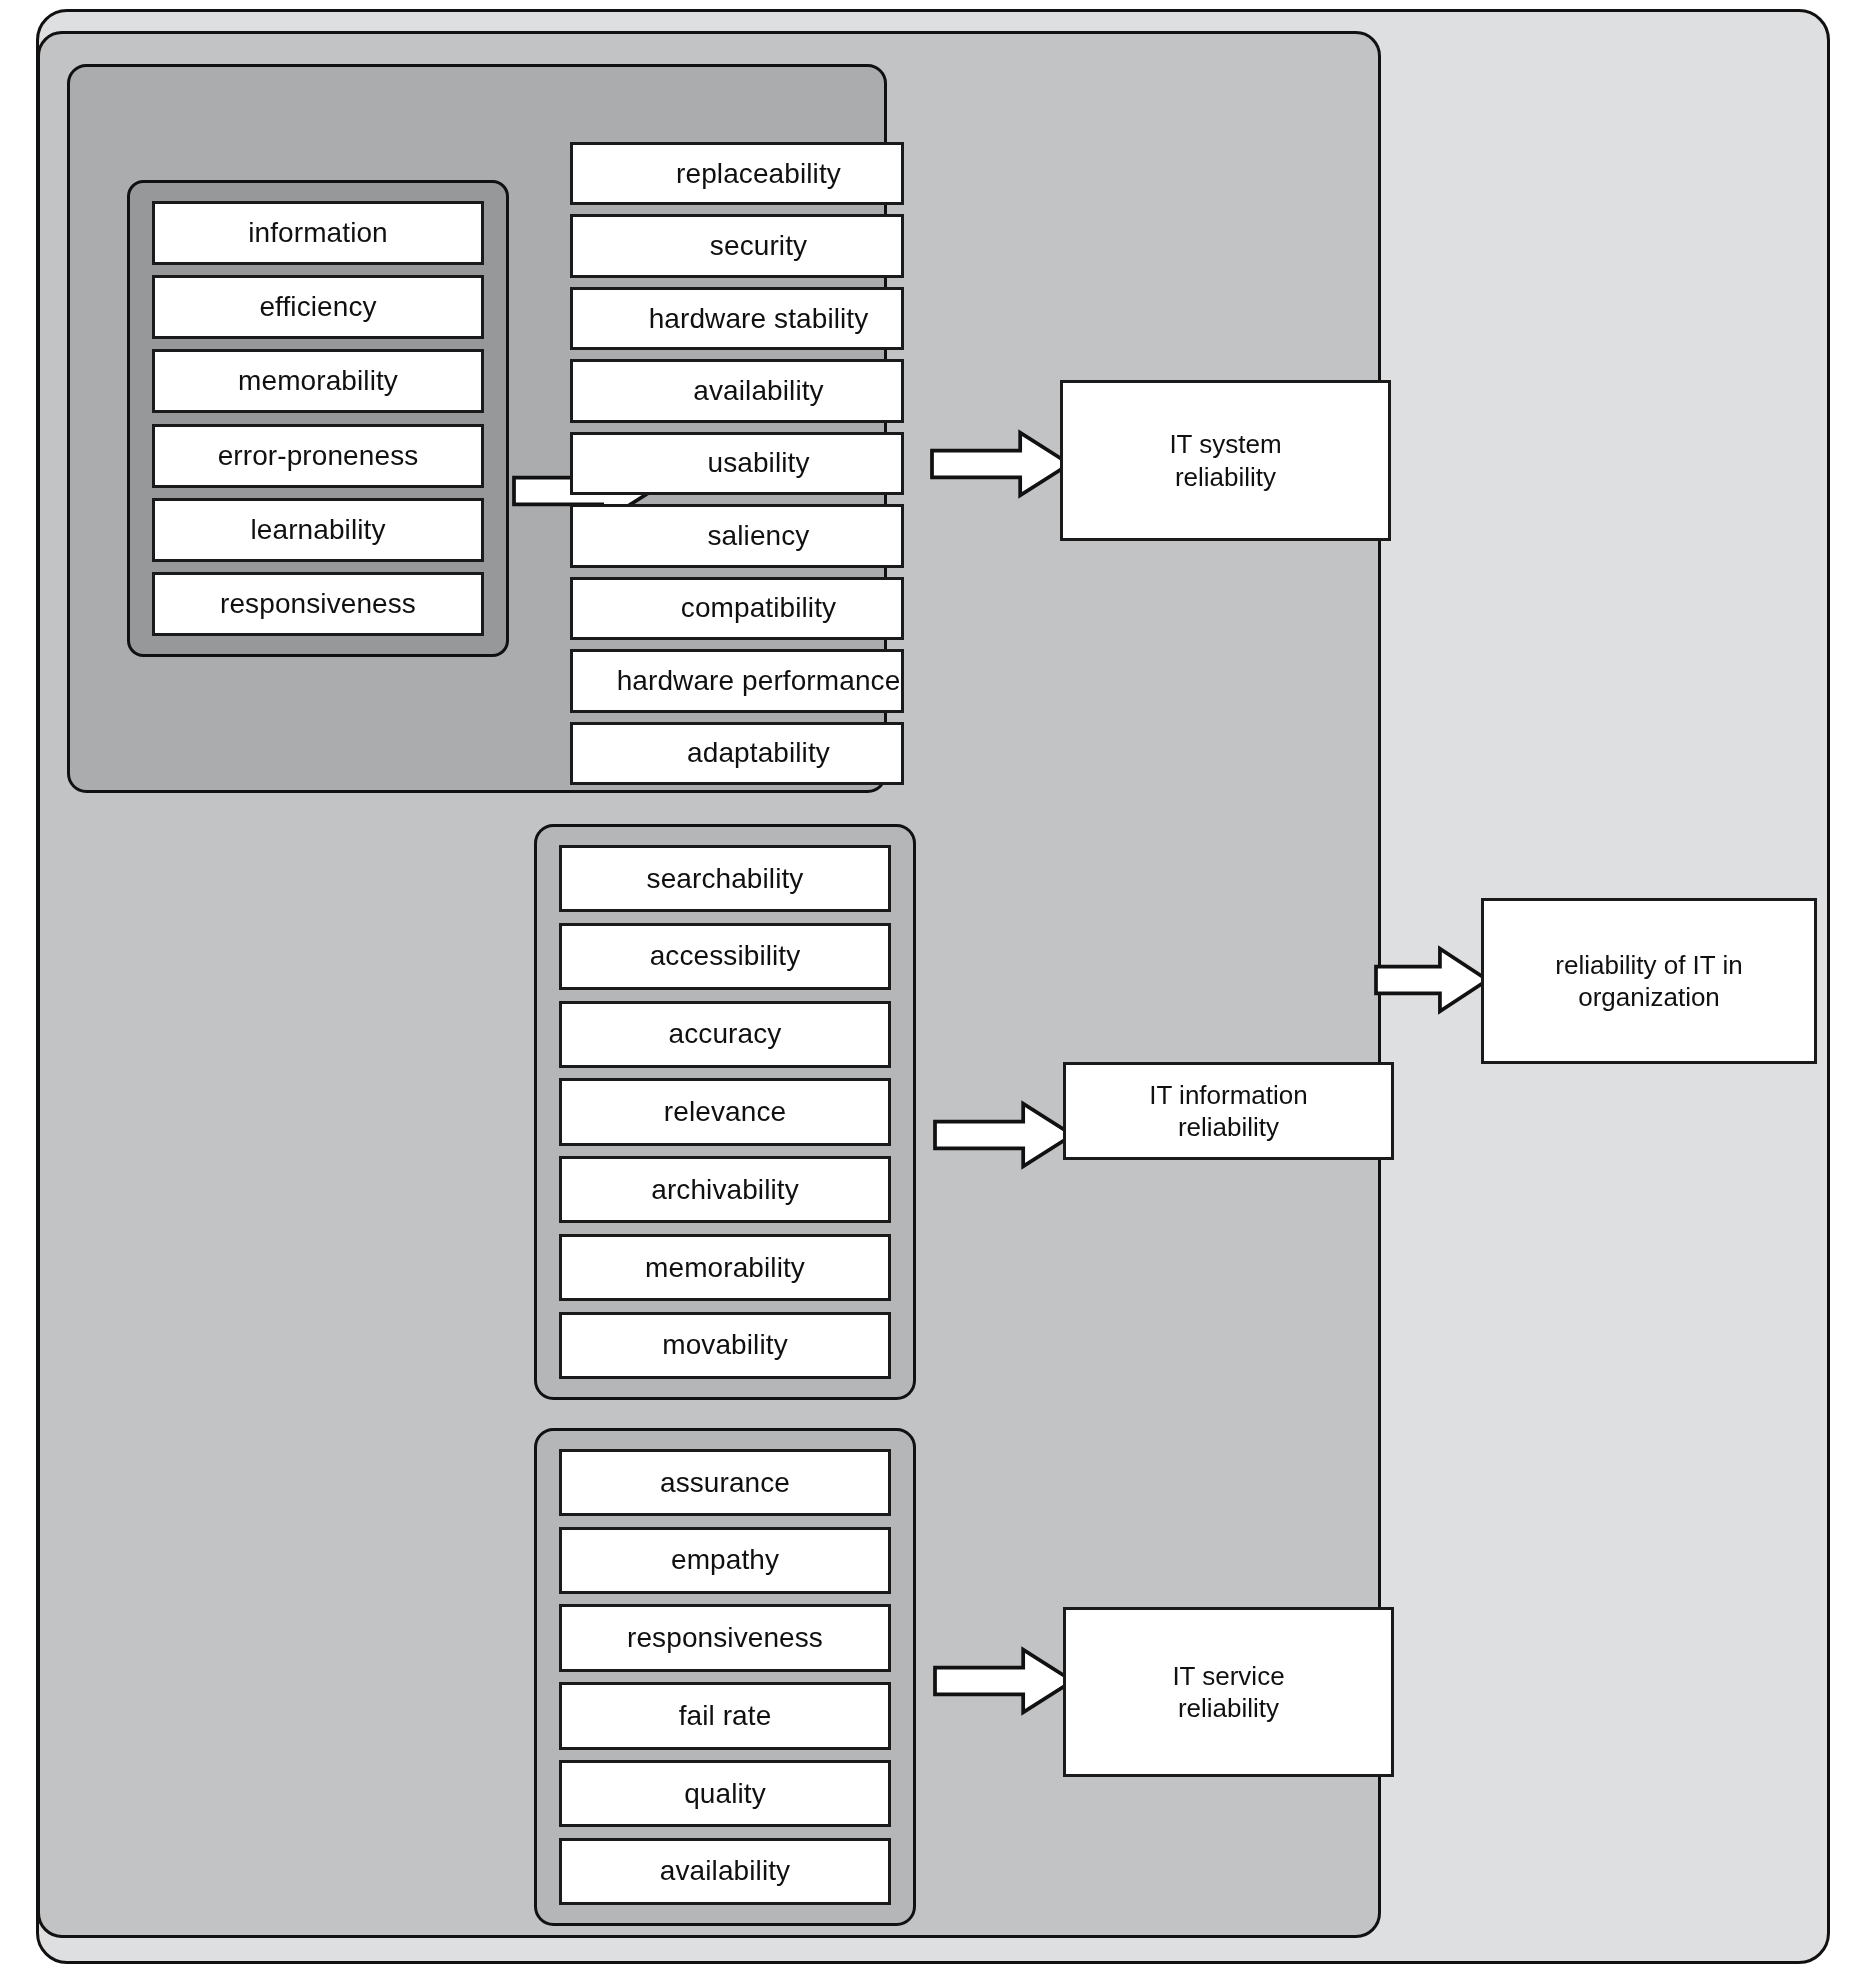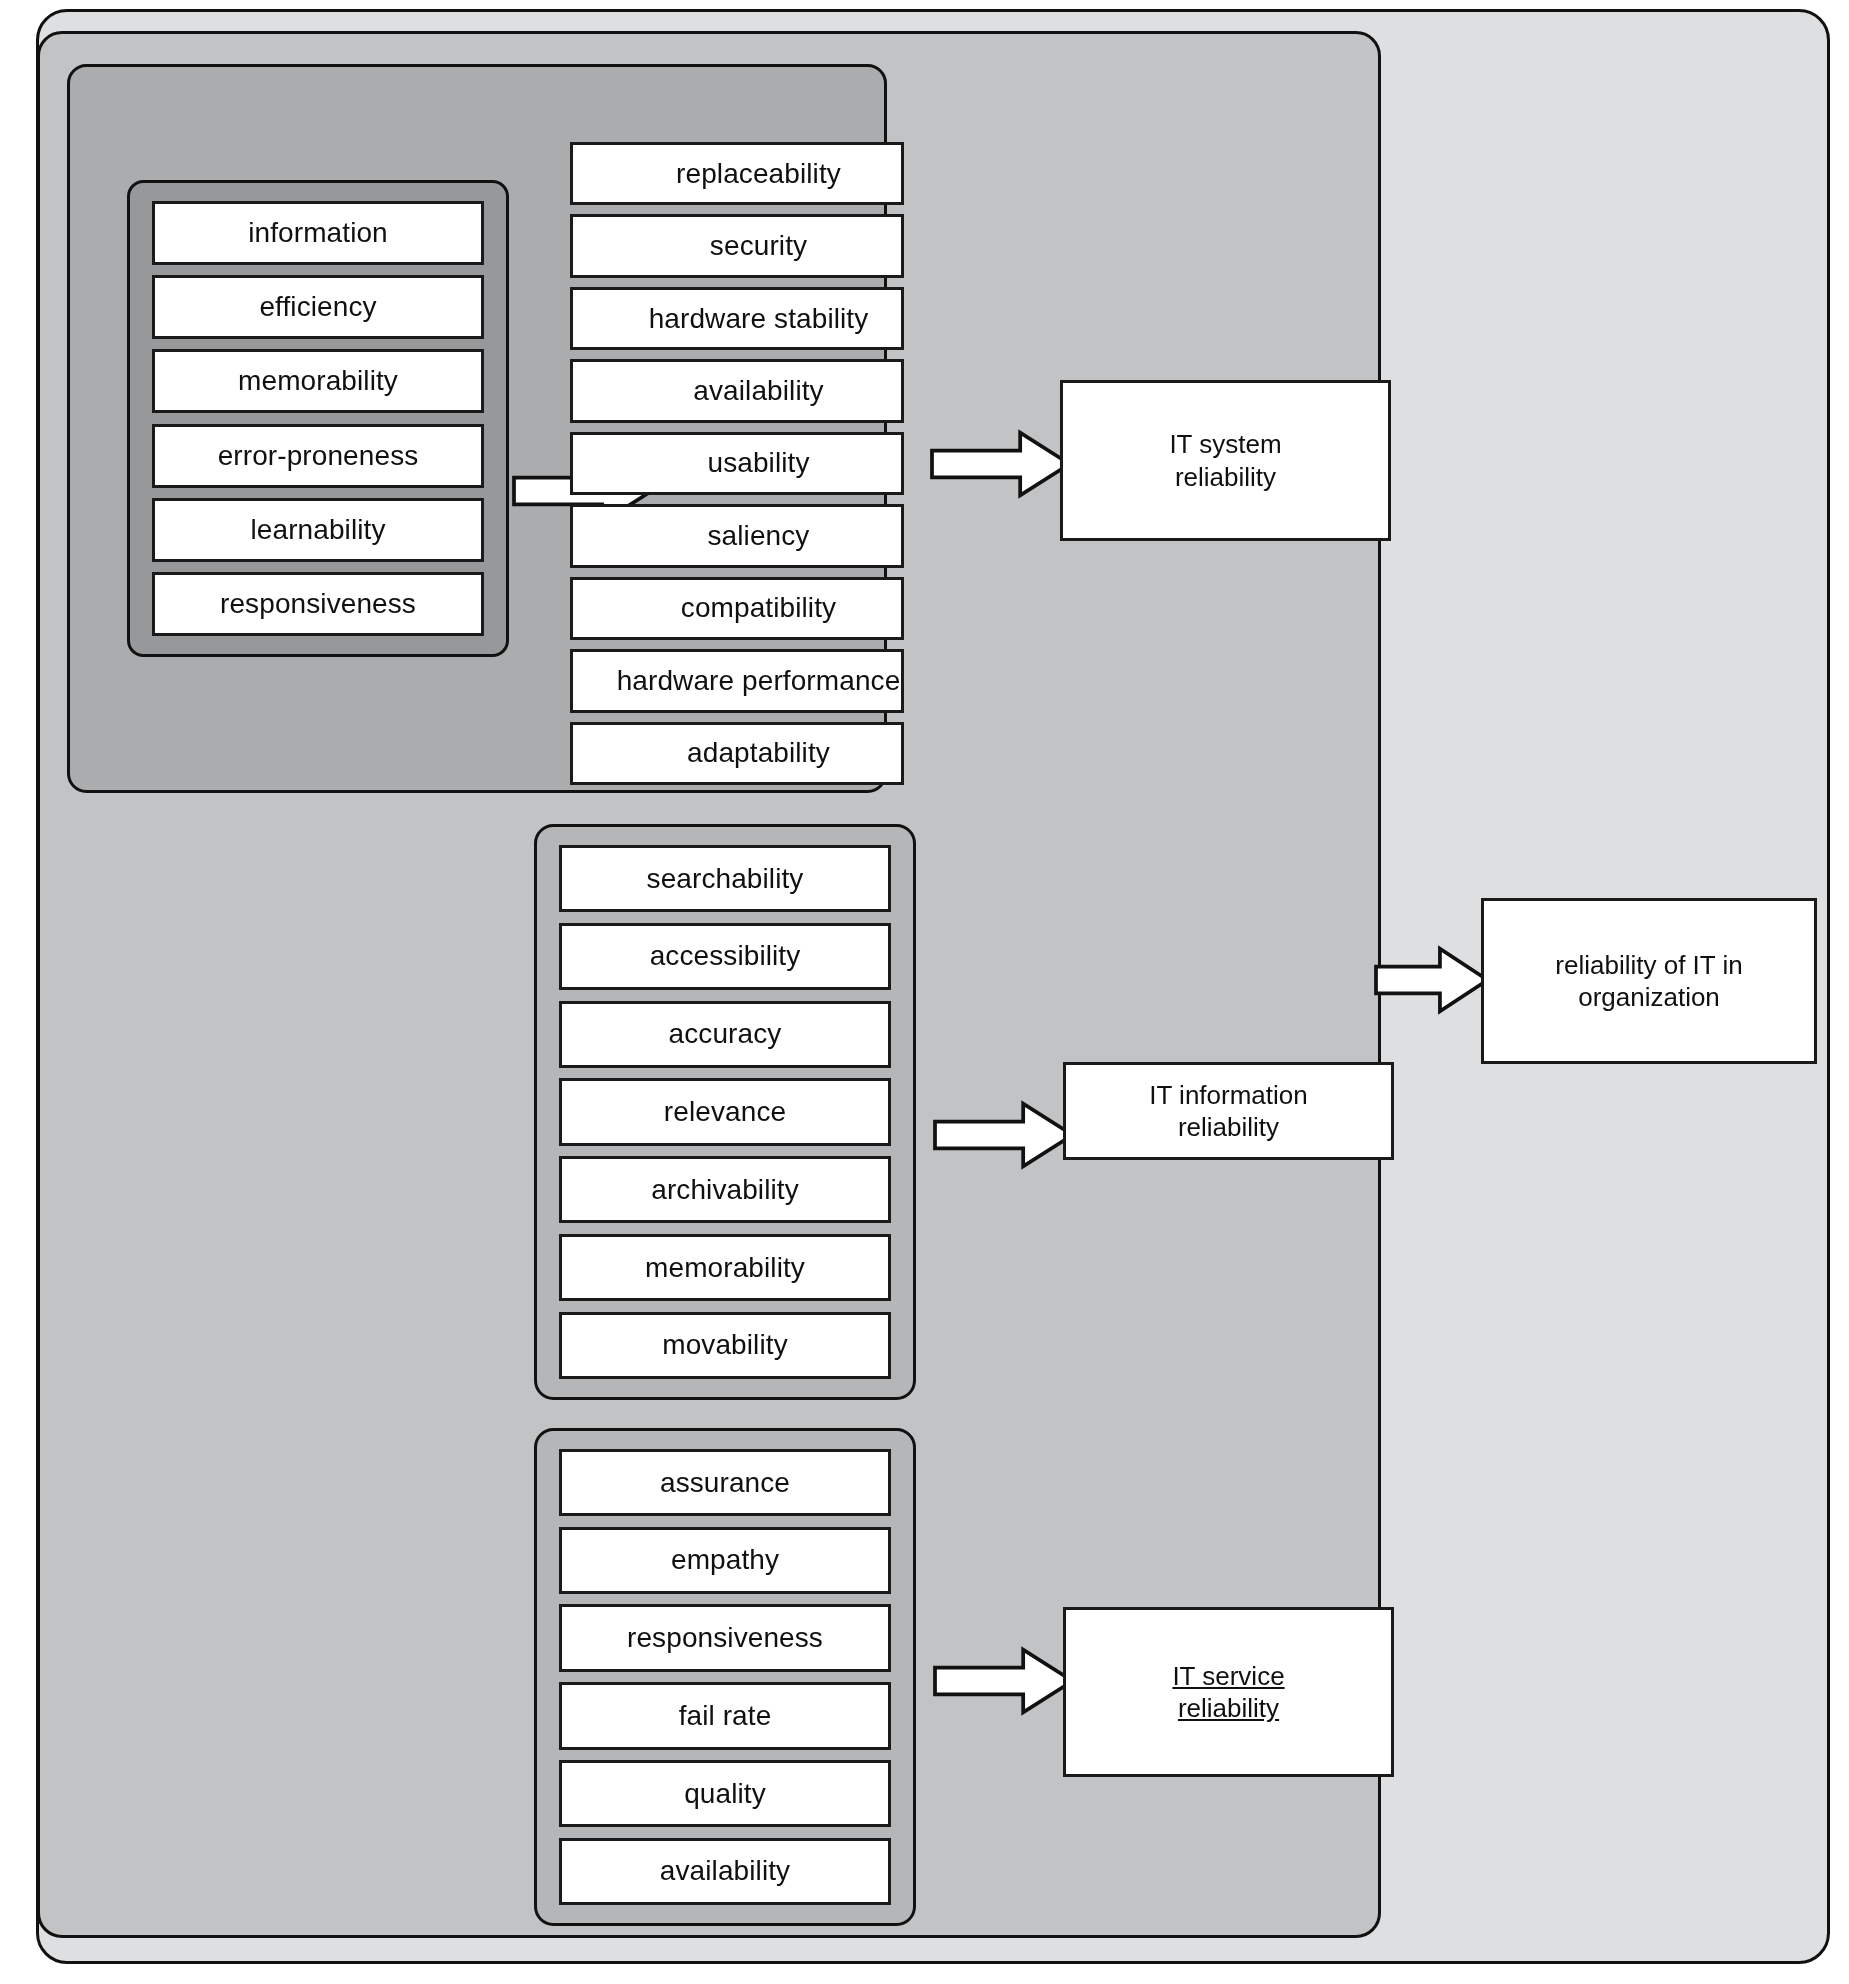--- a/index.html
+++ b/index.html
@@ -143,21 +143,21 @@
     align-items: center;
     justify-content: center;
     text-align: center;
     font-size: 26px;
     line-height: 1.25;
     color: #101010;
     padding: 6px 10.4px;
   }
   .outcome-system   { left: 1020px; top: 346px;  width: 331px; height: 161px; }
   .outcome-info     { left: 1023px; top: 1028px; width: 331px; height: 98px; }
-  .outcome-service  { left: 1023px; top: 1573px; width: 331px; height: 170px; text-decoration: underline; }
+  .outcome-service  { left: 1023px; top: 1573px; width: 331px; height: 170px; }
   .outcome-final    { left: 1481px; top: 898px; width: 336px; height: 166px; }
 
   
   .arrow {
     position: absolute;
   }
   .arrow svg { display: block; overflow: visible; }
 
   .arrow-usability-to-attrs { left: 444px; top: 388px;  width: 139px; height: 72px; }
   .arrow-attrs-to-system    { left: 892px; top: 394px; width: 139px; height: 72px; }

